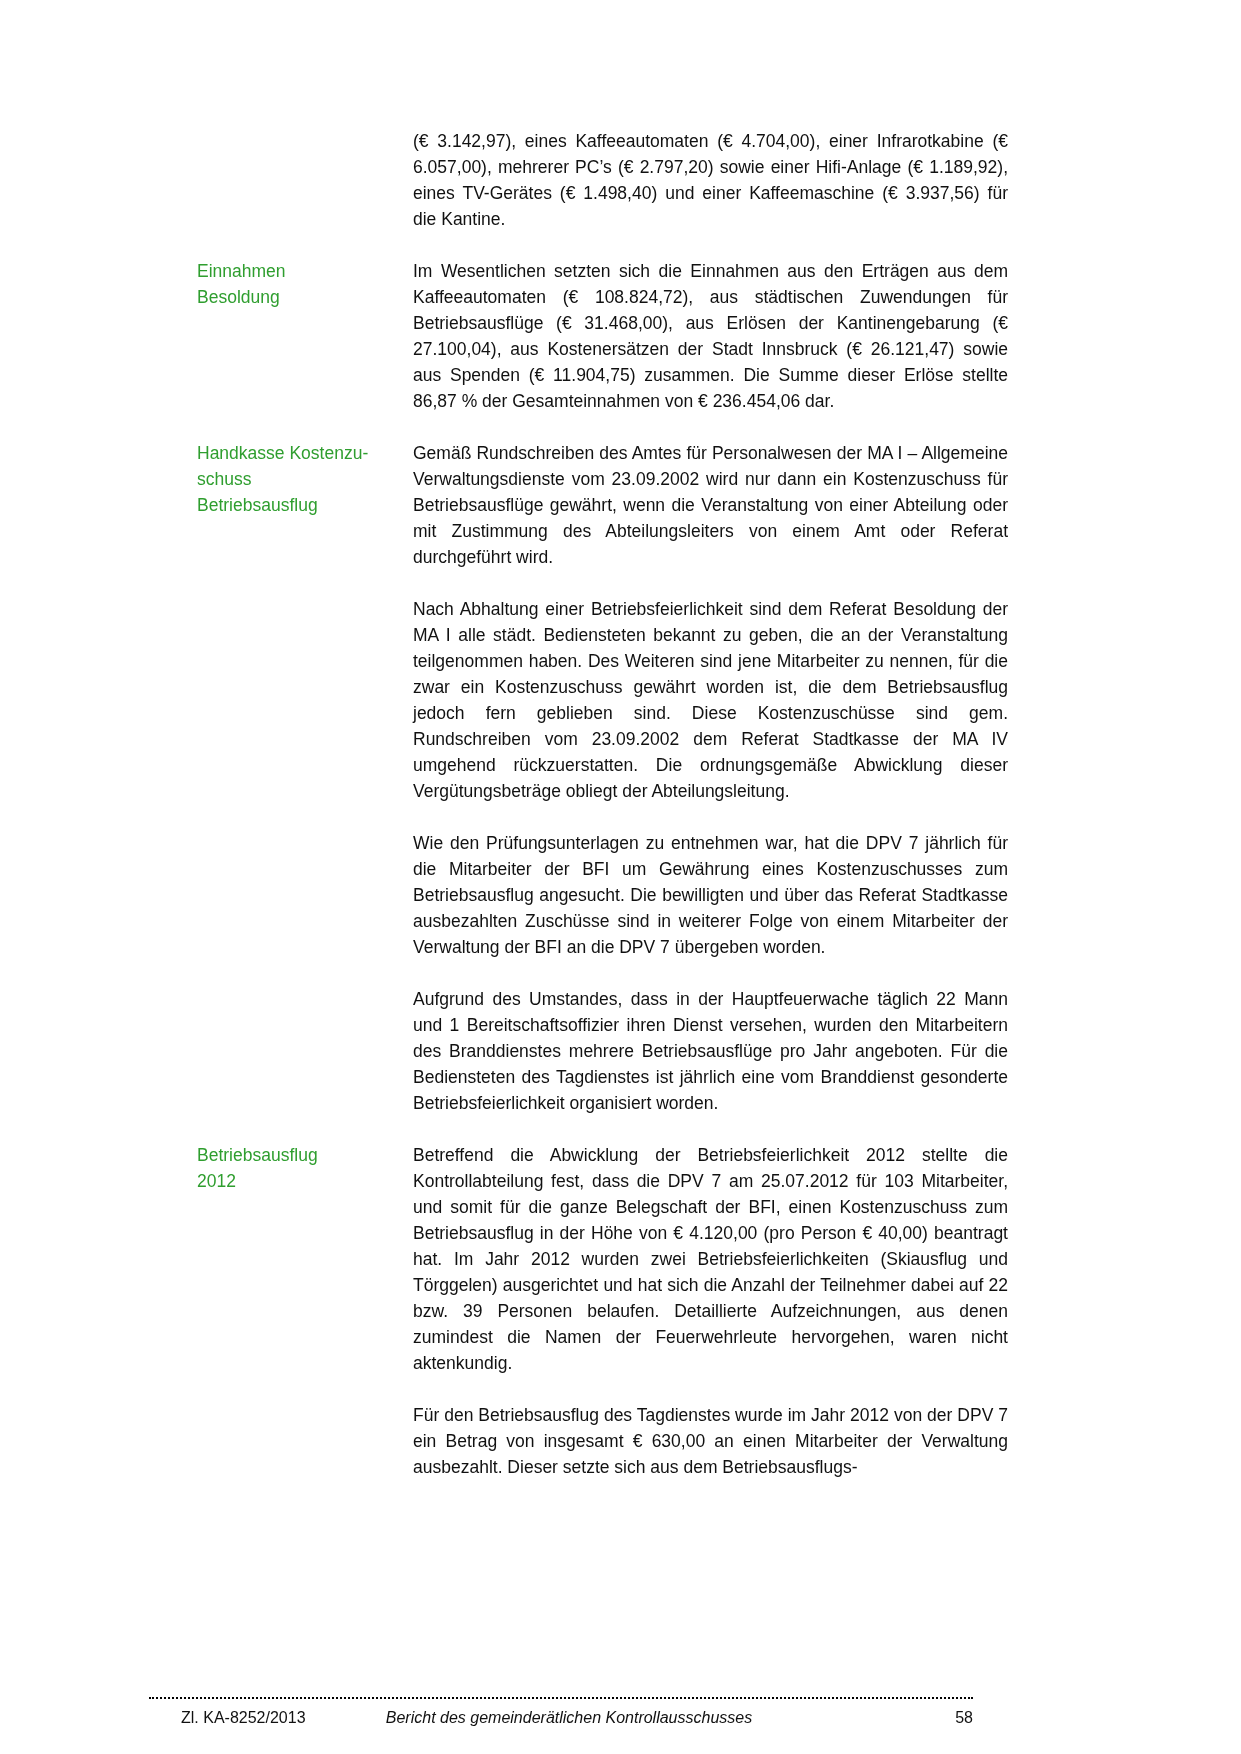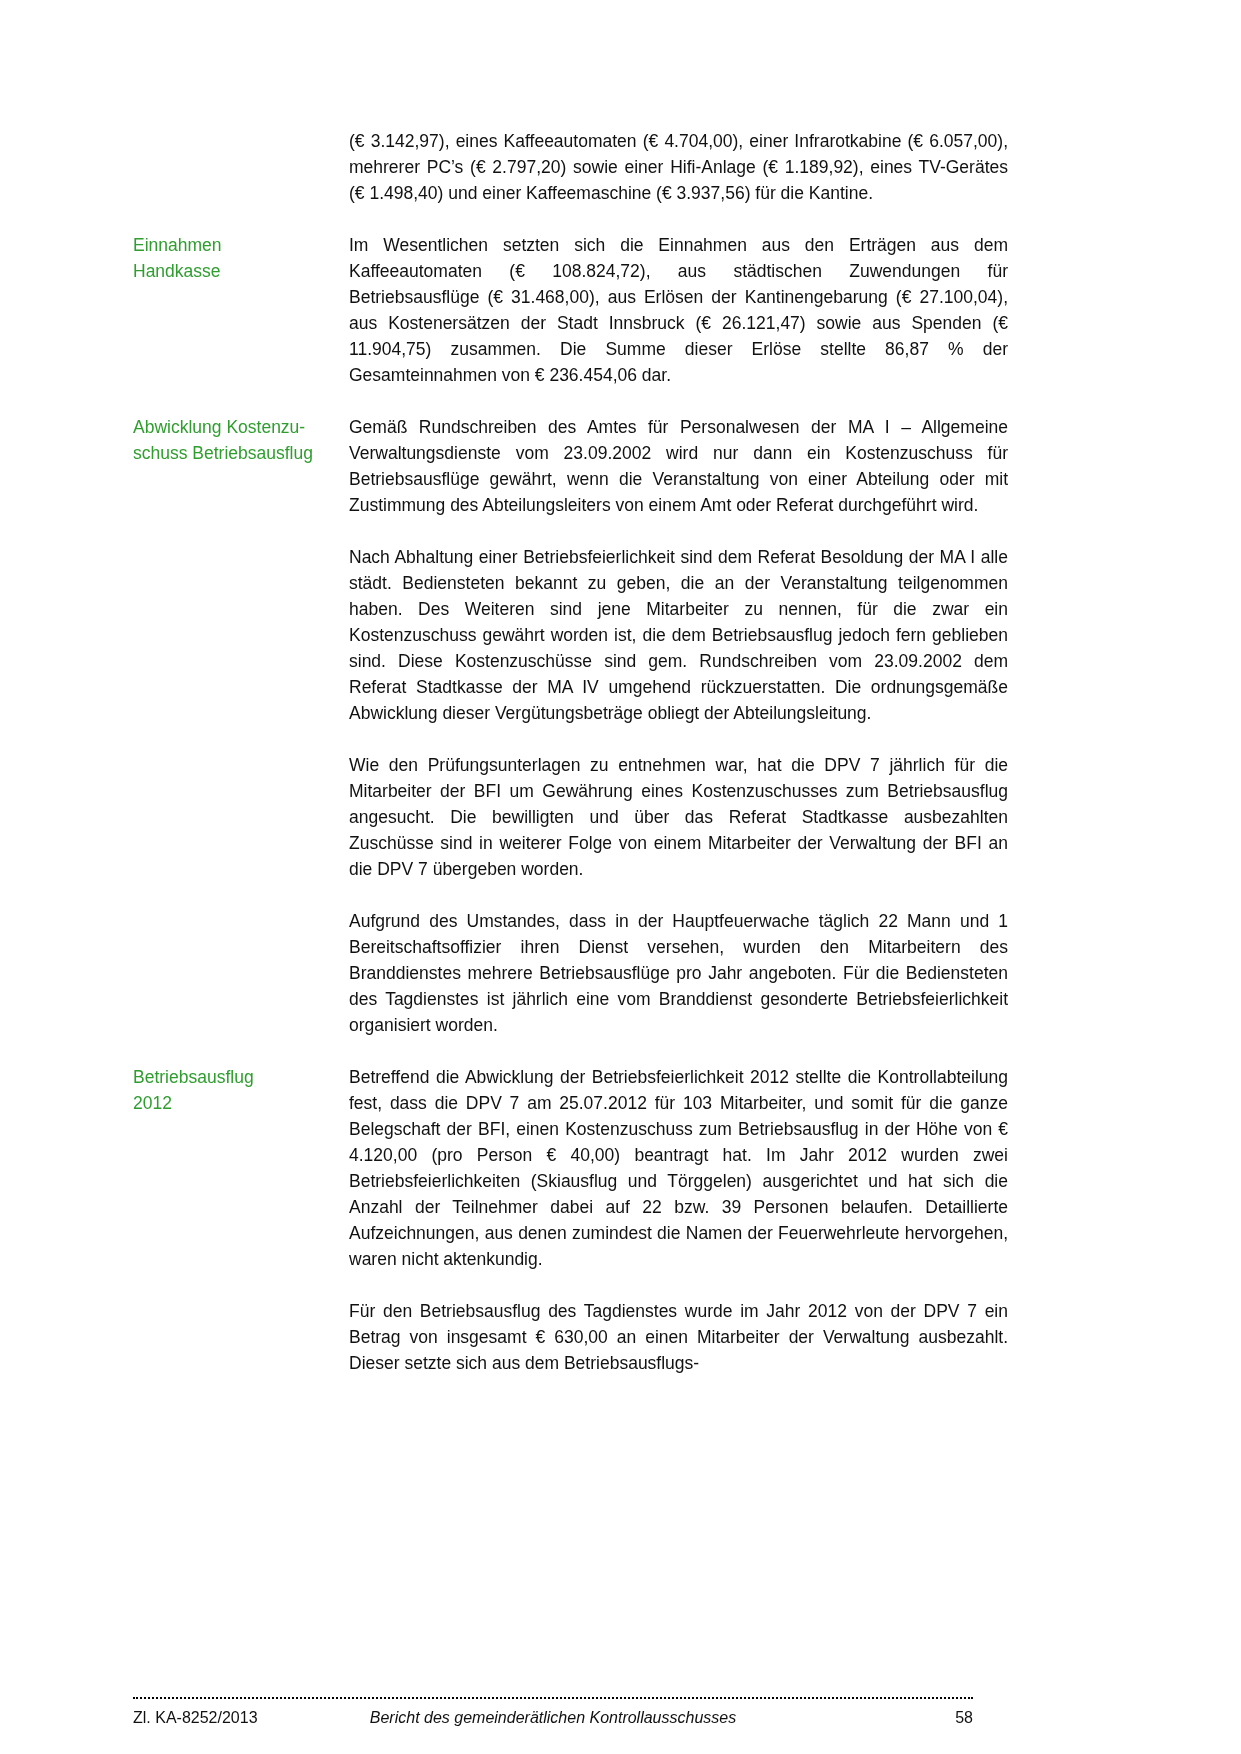--- a/index.html
+++ b/index.html
@@ -1,19 +1,19 @@
 <!DOCTYPE html>
 <html lang="de" style="--label-green: #2f9e2f; --text-black: #111111;"><head>
 <meta charset="utf-8">
 <style>
   :root{
     --label-green:#2f9e2f;
     --text-black:#111111;
   }
-  *{box-sizing:border-box;}
+  *{box-sizing:border-box;padding-left:16px;}
   html,body{margin:0;padding:0;}
   body{
     background:#ffffff;
     font-family:"Liberation Sans","DejaVu Sans",sans-serif;
     color:var(--text-black);
   }
   .page{
     position:relative;
     width:1241px;
     height:1754px;
@@ -93,30 +93,30 @@
     <div class="block">
       <div class="label-col"></div>
       <div class="body-col">
         <p class="para">(€ 3.142,97), eines Kaffeeautomaten (€ 4.704,00), einer Infrarotkabine (€ 6.057,00), mehrerer PC’s (€ 2.797,20) sowie einer Hifi-Anlage (€ 1.189,92), eines TV-Gerätes (€ 1.498,40) und einer Kaffeemaschine (€ 3.937,56) für die Kantine.</p>
       </div>
     </div>
 
     <div class="block">
       <div class="label-col">
         <div class="margin-label">Einnahmen
-Handkasse</div>
+Besoldung</div>
       </div>
       <div class="body-col">
         <p class="para">Im Wesentlichen setzten sich die Einnahmen aus den Erträgen aus dem Kaffeeautomaten (€ 108.824,72), aus städtischen Zuwendungen für Betriebsausflüge (€ 31.468,00), aus Erlösen der Kantinengebarung (€ 27.100,04), aus Kostenersätzen der Stadt Innsbruck (€ 26.121,47) sowie aus Spenden (€ 11.904,75) zusammen. Die Summe dieser Erlöse stellte 86,87 % der Gesamteinnahmen von € 236.454,06 dar.</p>
       </div>
     </div>
 
     <div class="block">
       <div class="label-col">
-        <div class="margin-label">Abwicklung Kostenzu-
+        <div class="margin-label">Handkasse Kostenzu-
 schuss Betriebsausflug</div>
       </div>
       <div class="body-col">
         <p class="para">Gemäß Rundschreiben des Amtes für Personalwesen der MA I – Allgemeine Verwaltungsdienste vom 23.09.2002 wird nur dann ein Kostenzuschuss für Betriebsausflüge gewährt, wenn die Veranstaltung von einer Abteilung oder mit Zustimmung des Abteilungsleiters von einem Amt oder Referat durchgeführt wird.</p>
         <p class="para">Nach Abhaltung einer Betriebsfeierlichkeit sind dem Referat Besoldung der MA I alle städt. Bediensteten bekannt zu geben, die an der Veranstaltung teilgenommen haben. Des Weiteren sind jene Mitarbeiter zu nennen, für die zwar ein Kostenzuschuss gewährt worden ist, die dem Betriebsausflug jedoch fern geblieben sind. Diese Kostenzuschüsse sind gem. Rundschreiben vom 23.09.2002 dem Referat Stadtkasse der MA IV umgehend rückzuerstatten. Die ordnungsgemäße Abwicklung dieser Vergütungsbeträge obliegt der Abteilungsleitung.</p>
         <p class="para">Wie den Prüfungsunterlagen zu entnehmen war, hat die DPV 7 jährlich für die Mitarbeiter der BFI um Gewährung eines Kostenzuschusses zum Betriebsausflug angesucht. Die bewilligten und über das Referat Stadtkasse ausbezahlten Zuschüsse sind in weiterer Folge von einem Mitarbeiter der Verwaltung der BFI an die DPV 7 übergeben worden.</p>
         <p class="para">Aufgrund des Umstandes, dass in der Hauptfeuerwache täglich 22 Mann und 1 Bereitschaftsoffizier ihren Dienst versehen, wurden den Mitarbeitern des Branddienstes mehrere Betriebsausflüge pro Jahr angeboten. Für die Bediensteten des Tagdienstes ist jährlich eine vom Branddienst gesonderte Betriebsfeierlichkeit organisiert worden.</p>
       </div>
     </div>
 

